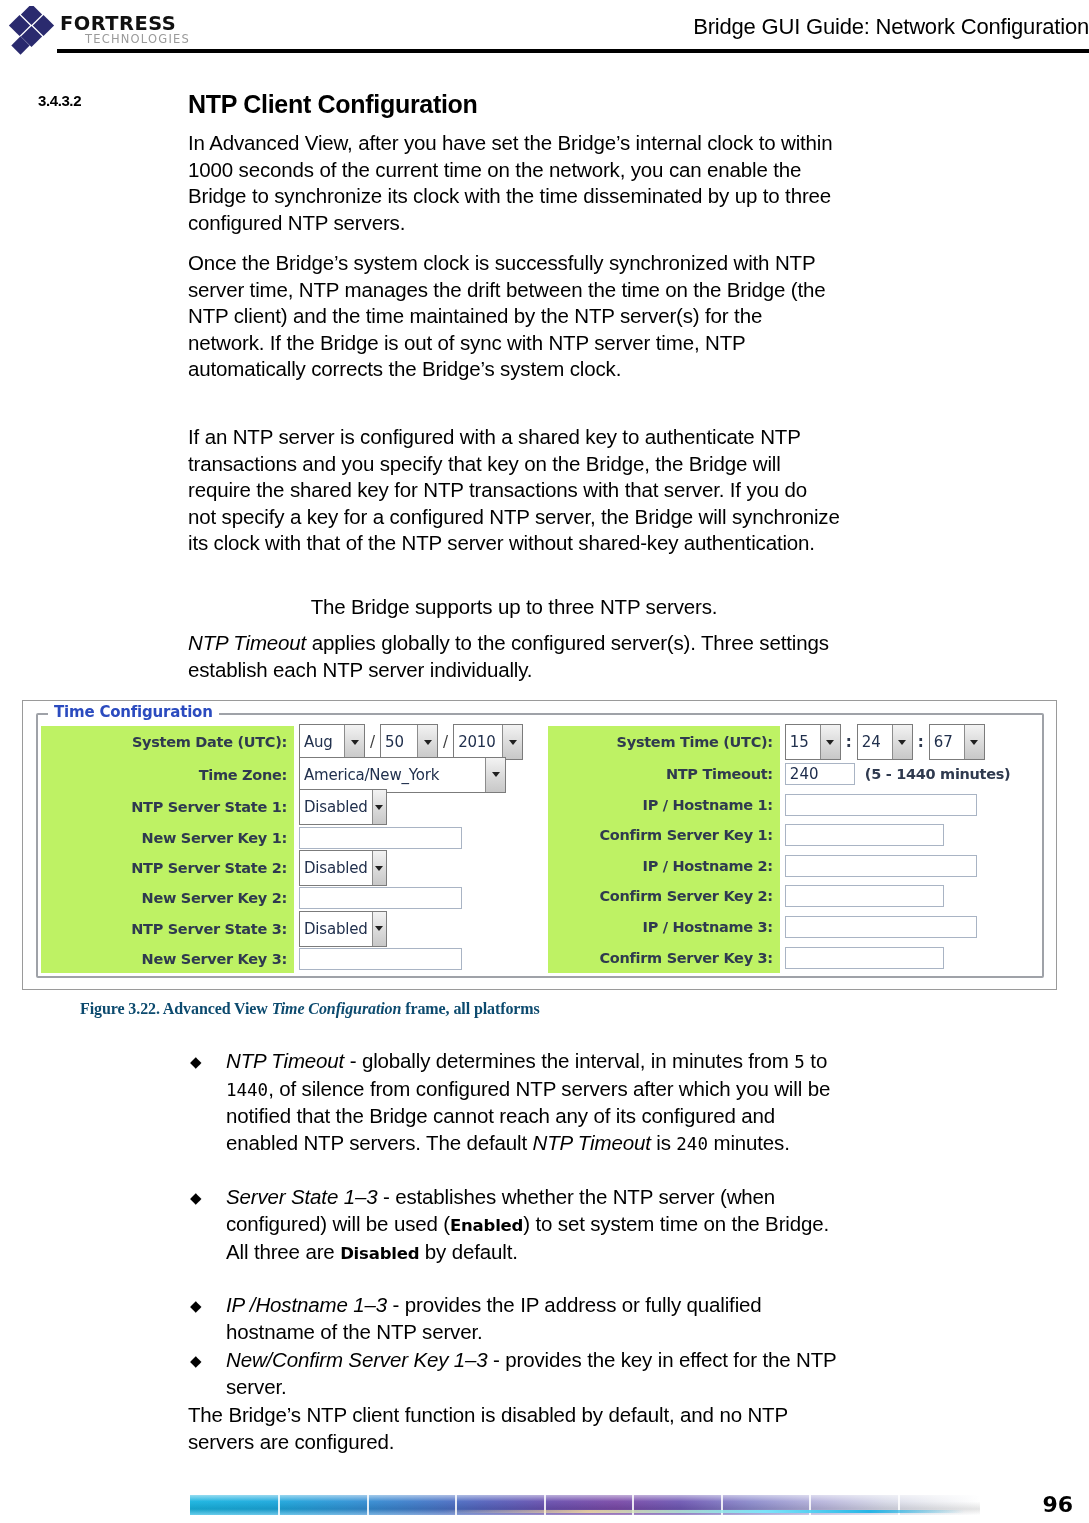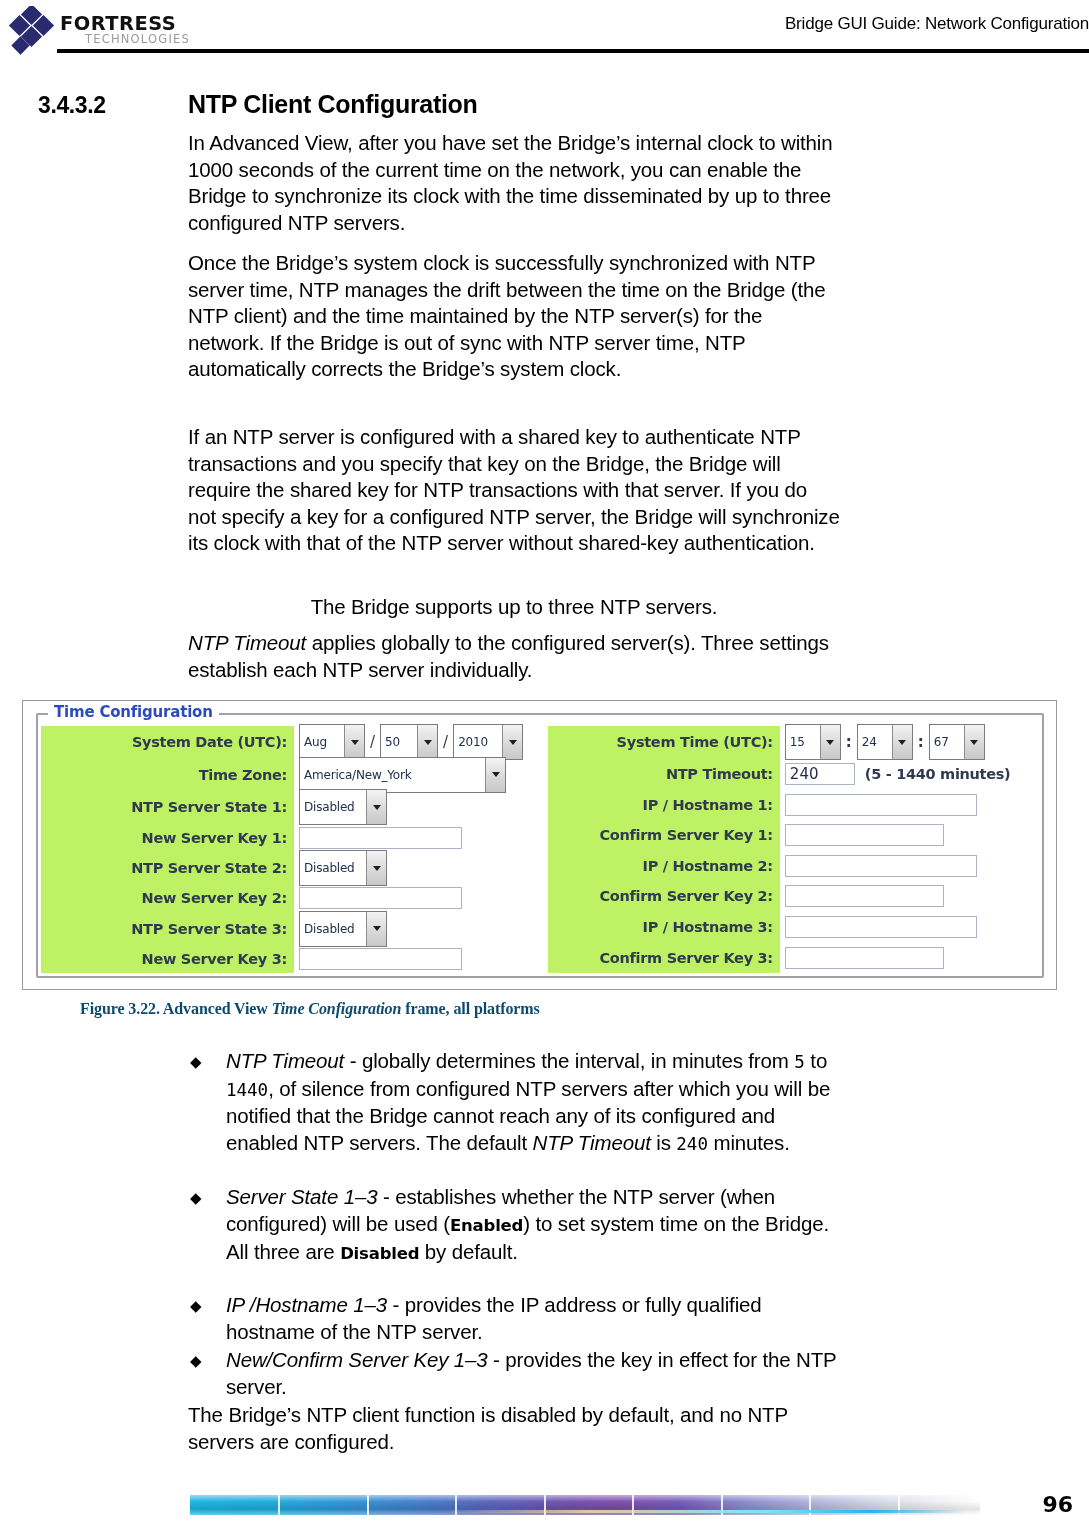--- a/index.html
+++ b/index.html
@@ -61,21 +61,21 @@
     color: #9a9a9a;
     line-height: 13px;
     display: block;
     margin-top: 0px;
     margin-left: 25px;
   }
   #header-title {
     position: absolute;
     right: 0px;
     top: 14px;
-    font-size: 17px;
+    font-size: 22px;
     color: #000;
     letter-spacing: -0.2px;
     white-space: nowrap;
   }
   #header-rule {
     position: absolute;
     left: 57px;
     right: 0px;
     top: 49px;
     height: 4px;
@@ -85,21 +85,21 @@
   
   #content {
     position: absolute;
     left: 0; top: 62px;
     width: 1089px;
   }
   #sec-number {
     position: absolute;
     left: 38px;
     top: 30px;
-    font-size: 23px;
+    font-size: 15px;
     font-weight: bold;
     letter-spacing: -0.4px;
   }
   #sec-title {
     position: absolute;
     left: 188px;
     top: 28px;
     font-size: 25px;
     font-weight: bold;
     letter-spacing: -0.3px;
@@ -211,21 +211,21 @@
     color: #1b2a4a;
   }
   .sel {
     height: 36px;
     border: 1px solid #7b7b7b;
     background: #ffffff;
     box-sizing: border-box;
     display: flex;
     align-items: stretch;
     font-family: "DejaVu Sans", sans-serif;
-    font-size: 12px;
+    font-size: 15px;
     color: #21304d;
   }
   .sel .val {
     display: flex;
     align-items: center;
     padding: 0 4px;
     flex: 1;
     white-space: nowrap;
     letter-spacing: -0.2px;
   }

